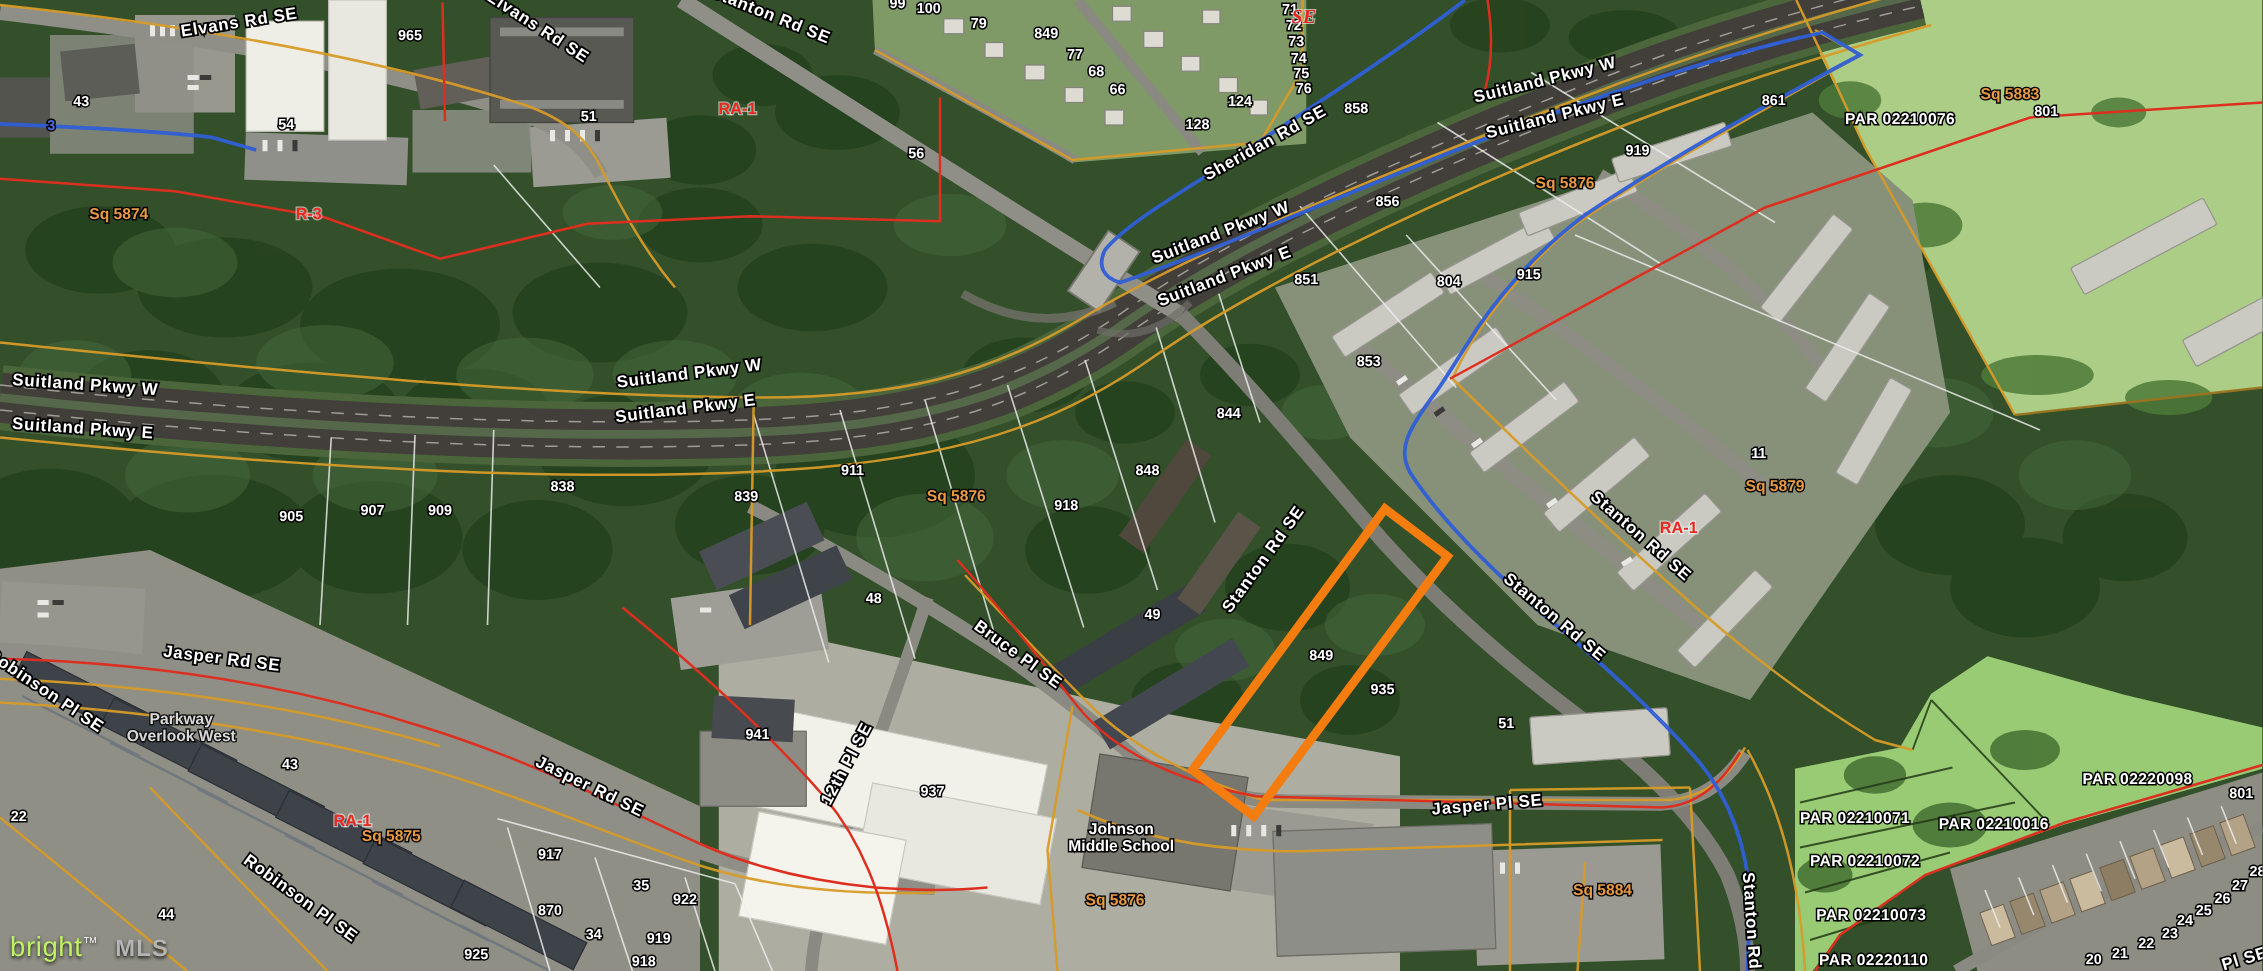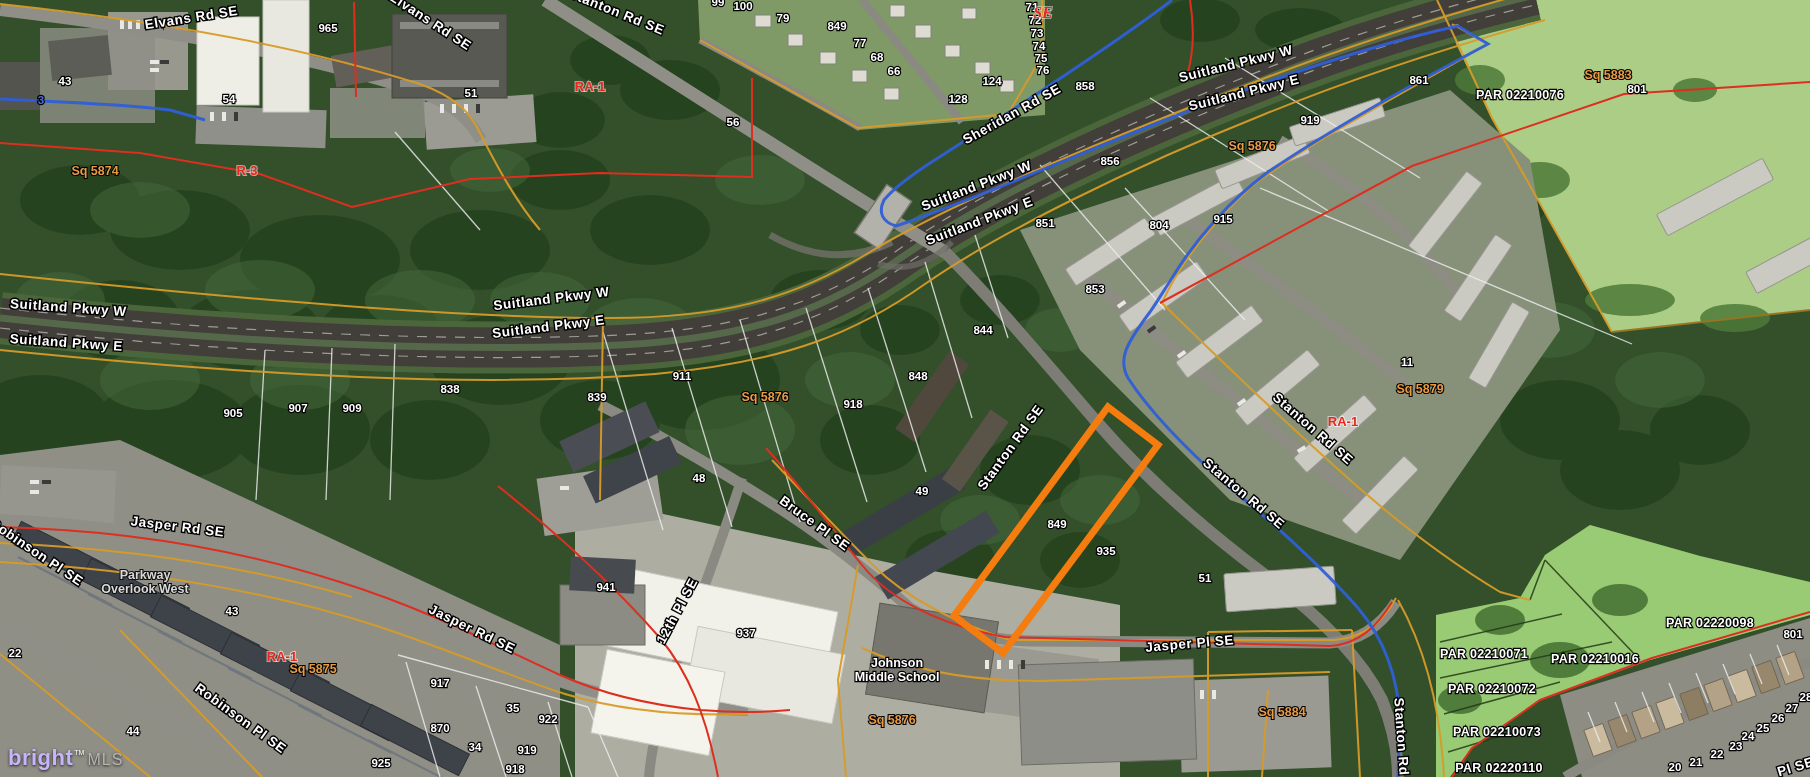--- a/index.html
+++ b/index.html
@@ -17,23 +17,23 @@
   .lbl-sq{font-size:12.5px;font-weight:bold;fill:#e89a45;stroke:#000000;stroke-width:2.2px;
     paint-order:stroke;text-anchor:middle;}
   .lbl-par{font-size:12.5px;font-weight:bold;fill:#ffffff;stroke:#000000;stroke-width:2.4px;
     paint-order:stroke;letter-spacing:.3px;text-anchor:middle;}
   .lbl-school{font-size:12.5px;font-weight:bold;fill:#ffffff;stroke:#000000;stroke-width:2.4px;
     paint-order:stroke;text-anchor:middle;}
   .lbl-district{font-size:12.5px;font-weight:bold;fill:#d9d9d9;stroke:#101010;stroke-width:2.2px;
     paint-order:stroke;text-anchor:middle;}
   .watermark{position:absolute;left:8px;bottom:6px;display:flex;align-items:baseline;
     text-shadow:0 1px 3px rgba(0,0,0,.85);user-select:none;}
-  .wm-brand{color:#c4b5fd;font-weight:bold;font-size:22px;letter-spacing:.5px;}
+  .wm-brand{color:#bef264;font-weight:normal;font-size:22px;letter-spacing:.5px;}
   .wm-tm{color:#ffffff;font-size:7px;margin:0 3px 0 1px;align-self:flex-start;padding-top:4px;}
-  .wm-suffix{color:#b5b5b5;font-weight:normal;font-size:16px;letter-spacing:1px;}
+  .wm-suffix{color:#b5b5b5;font-weight:bold;font-size:19px;letter-spacing:1px;margin-left:12px;}
 </style>
 </head>
 <body>
 
 <div id="stage">
 <svg id="map" viewBox="0 0 1810 777" width="1810" height="777" xmlns="http://www.w3.org/2000/svg">
 
   <g>
     <rect x="0" y="0" width="1810" height="777" fill="#33502b"></rect>
     <g fill="#24411d" opacity="0.8">

